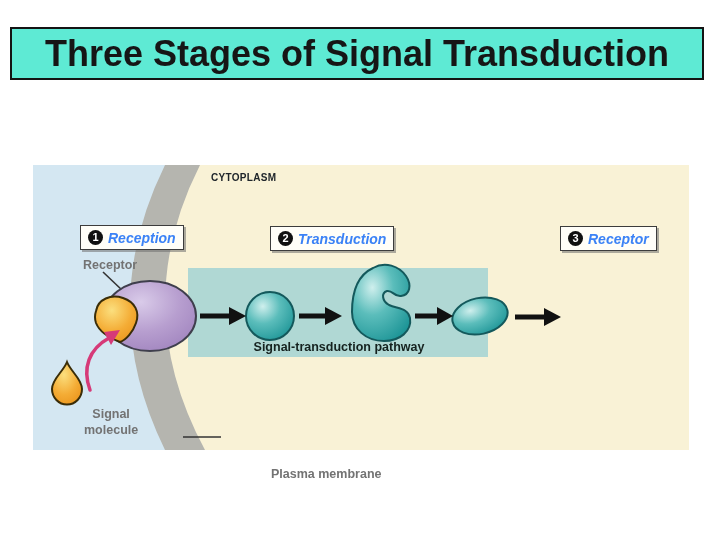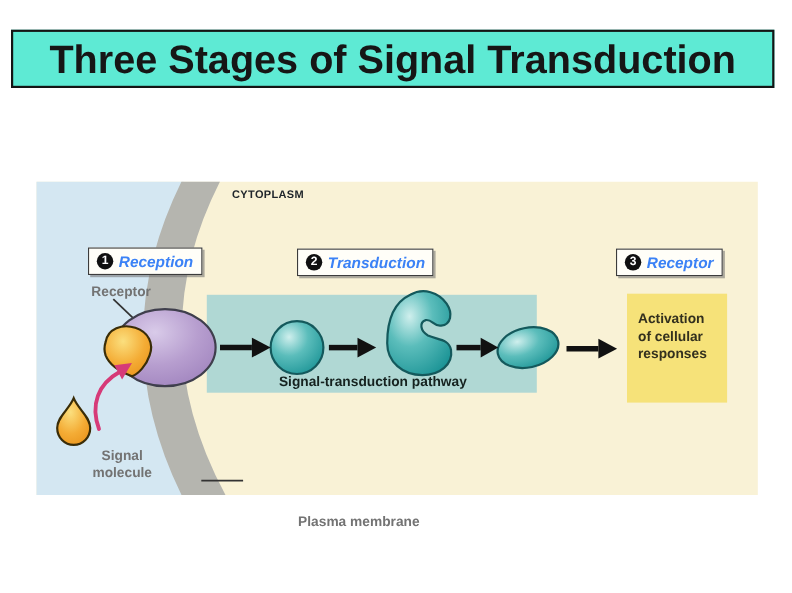--- a/index.html
+++ b/index.html
@@ -124,20 +124,15 @@
       <span class="stage-num">3</span>
       <span class="stage-label">Receptor</span>
     </div>
 
     <div class="abs small-label" style="left:4px;top:93px;">Receptor</div>
     <div class="abs small-label" style="left:5px;top:242px;text-align:center;">Signal
 molecule</div>
     <div class="abs pathway-label" style="left:157px;top:175px;">Signal-transduction pathway</div>
     <div class="abs small-label" style="left:192px;top:263px;margin-top:39px;">Plasma membrane</div>
 
-    <div class="abs activation-box" style="left: 537px; top: 102px; background-color: rgb(246, 226, 121);">
-      <div class="activation-text">Activation
-of cellular
-responses</div>
-    </div>
 
   </div>
 </div>
 
 </body></html>

